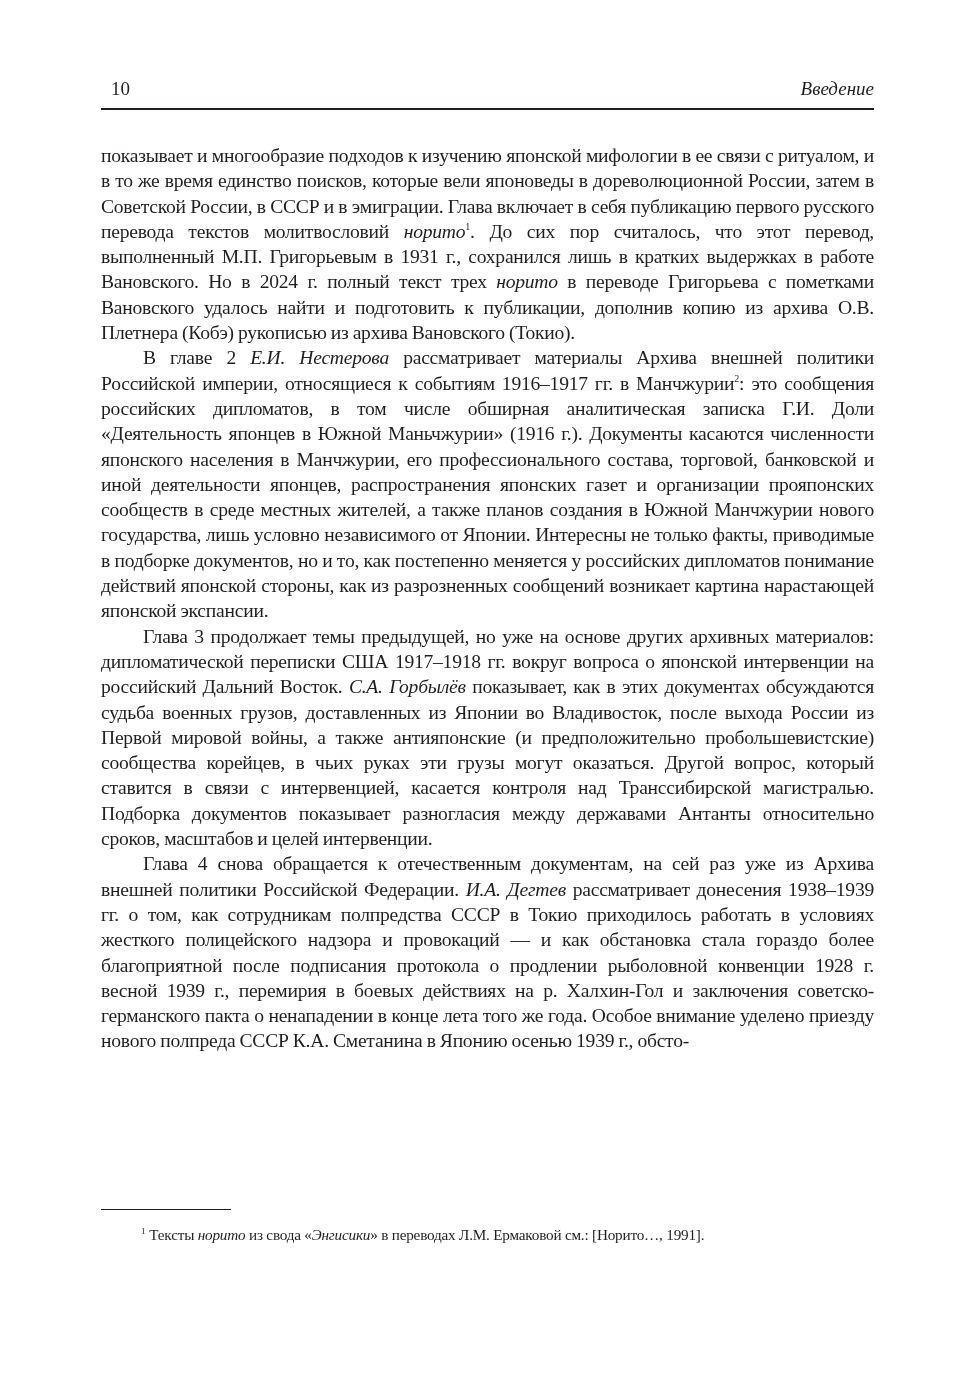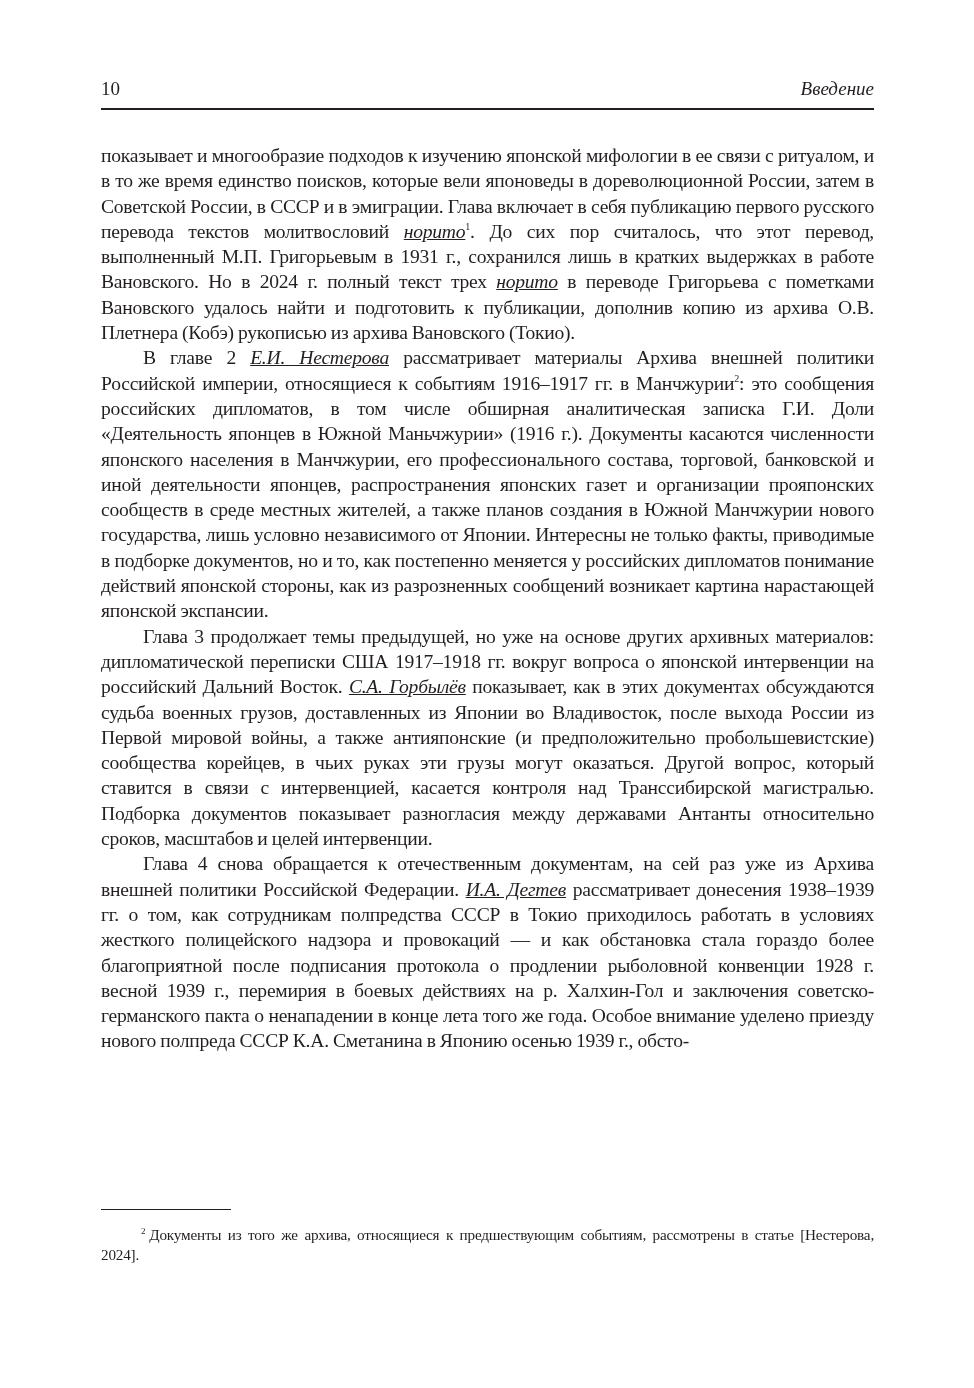--- a/index.html
+++ b/index.html
@@ -1,33 +1,33 @@
 <!DOCTYPE html>
 <html><head>
   <meta charset="utf-8">
   <style>
     html, body { margin: 0; padding: 0; background: #ffffff; }
     body { width: 974px; height: 1388px; position: relative; overflow: hidden;
       font-family: "Liberation Serif", "DejaVu Serif", serif; color: #231f20; }
     .page { position: absolute; left: 101px; top: 0; width: 773px; }
     .header { position: absolute; top: 78px; left: 0; width: 773px; height: 24px; font-size: 19px; }
-    .page-num { position: absolute; left: 0; top: 0; }
+    .page-num { position: absolute; left: 10px; top: 0; }
     .running-title { position: absolute; left: 0; right: 0; text-align: right; font-style: italic; }
     .header-rule { position: absolute; top: 108px; left: 0; width: 773px; height: 0; border-top: 2px solid #231f20; }
     .body-text { position: absolute; top: 143px; left: 0; width: 773px; font-size: 19.6px; line-height: 25.3px;
       text-align: justify; hyphens: manual; letter-spacing: -0.25px; word-spacing: -0.5px; }
     .body-text p { margin: 0; }
     .body-text p.indent { text-indent: 42px; }
     sup { font-size: 10px; line-height: 0; vertical-align: 8px; }
     .fn-rule { position: absolute; top: 1209px; left: 0; width: 130px; border-top: 1.5px solid #231f20; }
     .footnotes { position: absolute; top: 1225px; left: 0; width: 773px; font-size: 15.2px; line-height: 20px;
       text-align: justify; letter-spacing: -0.2px; }
     .footnotes p { margin: 0; text-indent: 40px; }
     .footnotes sup { font-size: 9px; vertical-align: 6px; margin-right: 4px; }
-    i { font-style: italic; text-decoration: underline; }
+    i { font-style: italic; }
   </style>
 </head>
 <body>
 
 <div class="page">
   <div class="header">
     <span class="page-num">10</span>
     <span class="running-title">Введение</span>
   </div>
   <div class="header-rule"></div>
@@ -35,15 +35,15 @@
   <div class="body-text">
     <p><span>показывает и многообразие подходов к изучению японской мифологии в ее связи с ритуалом, и в то же время единство поисков, которые вели японоведы в дореволюционной России, затем в Советской России, в СССР и в эмиграции. Глава включает в себя публикацию первого русского перевода текстов мо­литвословий </span><i>норито</i><sup>1</sup><span>. До сих пор считалось, что этот перевод, выполненный М.П. Григорьевым в 1931 г., сохранился лишь в кратких выдержках в работе Вановского. Но в 2024 г. полный текст трех </span><i>норито</i><span> в переводе Григорьева с по­метками Вановского удалось найти и подготовить к публикации, дополнив ко­пию из архива О.В. Плетнера (Кобэ) рукописью из архива Вановского (Токио).</span></p>
     <p class="indent"><span>В главе 2 </span><i>Е.И. Нестерова</i><span> рассматривает материалы Архива внешней по­литики Российской империи, относящиеся к событиям 1916–1917 гг. в Ман­чжурии</span><sup>2</sup><span>: это сообщения российских дипломатов, в том числе обширная ана­литическая записка Г.И. Доли «Деятельность японцев в Южной Маньчжурии» (1916 г.). Документы касаются численности японского населения в Манчжурии, его профессионального состава, торговой, банковской и иной деятельности японцев, распространения японских газет и организации прояпонских сооб­ществ в среде местных жителей, а также планов создания в Южной Манчжу­рии нового государства, лишь условно независимого от Японии. Интересны не только факты, приводимые в подборке документов, но и то, как постепенно меняется у российских дипломатов понимание действий японской стороны, как из разрозненных сообщений возникает картина нарастающей японской экспансии.</span></p>
     <p class="indent"><span>Глава 3 продолжает темы предыдущей, но уже на основе других архивных материалов: дипломатической переписки США 1917–1918 гг. вокруг вопроса о японской интервенции на российский Дальний Восток. </span><i>С.А. Горбылёв</i><span> показы­вает, как в этих документах обсуждаются судьба военных грузов, доставленных из Японии во Владивосток, после выхода России из Первой мировой войны, а также антияпонские (и предположительно пробольшевистские) сообщества корейцев, в чьих руках эти грузы могут оказаться. Другой вопрос, который ставится в связи с интервенцией, касается контроля над Транссибирской ма­гистралью. Подборка документов показывает разногласия между державами Антанты относительно сроков, масштабов и целей интервенции.</span></p>
     <p class="indent"><span>Глава 4 снова обращается к отечественным документам, на сей раз уже из Архива внешней политики Российской Федерации. </span><i>И.А. Дегтев</i><span> рассматрива­ет донесения 1938–1939 гг. о том, как сотрудникам полпредства СССР в Токио приходилось работать в условиях жесткого полицейского надзора и провока­ций — и как обстановка стала гораздо более благоприятной после подписания протокола о продлении рыболовной конвенции 1928 г. весной 1939 г., переми­рия в боевых действиях на р. Халхин-Гол и заключения советско-германского пакта о ненападении в конце лета того же года. Особое внимание уделено при­езду нового полпреда СССР К.А. Сметанина в Японию осенью 1939 г., обсто-</span></p>
   </div>
 
   <div class="fn-rule"></div>
 
   <div class="footnotes">
-    <p><sup>2</sup><span>Документы из того же архива, относящиеся к предшествующим событиям, рассмотрены в статье [Нестерова, 2024].</span></p>
+    <p><sup>1</sup><span>Тексты </span><i>норито</i><span> из свода «</span><i>Энгисики</i><span>» в переводах Л.М. Ермаковой см.: [Норито…, 1991].</span></p>
   </div>
 </div>
 
 </body></html>

